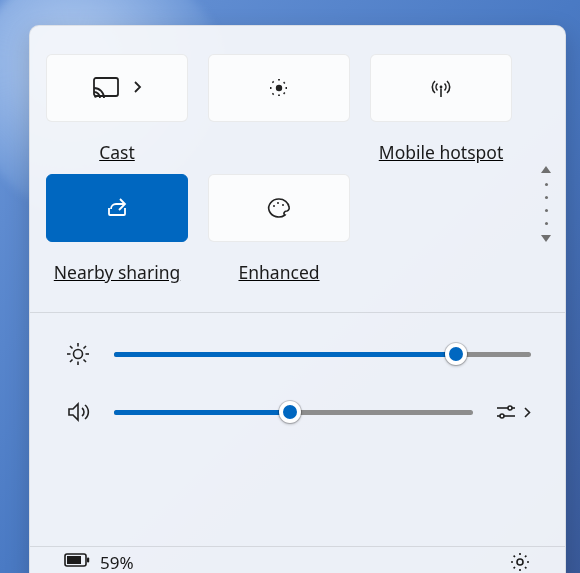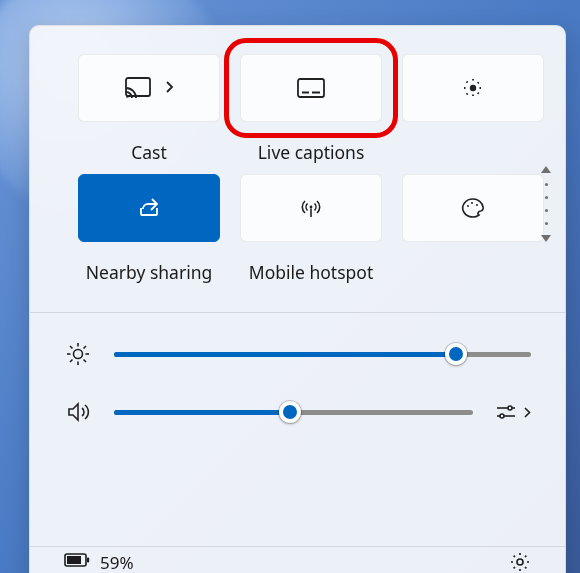--- a/index.html
+++ b/index.html
@@ -29,21 +29,22 @@
     border: 1px solid rgba(0,0,0,0.08);
     border-radius: 10px;
     box-shadow: 0 8px 24px rgba(0,0,0,0.18);
     overflow: hidden;
   }
   .tiles {
     display: grid;
     grid-template-columns: repeat(3, 142px);
     column-gap: 20px;
     row-gap: 10px;
-    padding: 28px 32px 0 48px;
+    padding: 28px 32px 0 16px;
+    text-decoration: underline;
   }
   .tile-wrap {
     display: flex;
     flex-direction: column;
     align-items: center;
   }
   .tile {
     width: 142px;
     height: 68px;
     border-radius: 6px;
@@ -166,91 +167,80 @@
         </span>
         <span class="chev">
           <svg width="9" height="14" viewBox="0 0 9 14" fill="none" stroke="#222" stroke-width="1.8">
               <path d="M2 2 L7 7 L2 12"></path>
             </svg>
         </span>
       </div>
       <div class="tile-label">Cast</div>
     </div>
 
-    <div class="tile-wrap">
-      <div class="tile highlight">
-        <span class="icon">
-          <svg width="28" height="20" viewBox="0 0 28 20" fill="none" stroke="#222" stroke-width="1.8">
-            <rect x="1" y="1" width="26" height="18" rx="2"></rect>
-            <line x1="5" y1="14.5" x2="12" y2="14.5"></line>
-            <line x1="15" y1="14.5" x2="23" y2="14.5"></line>
-          </svg>
-        </span>
-      </div>
-      <div class="tile-label">Live captions</div>
-    </div>
 
     <div class="tile-wrap">
       <div class="tile">
         <span class="icon">
           <svg width="24" height="24" viewBox="0 0 24 24" fill="none" stroke="#222" stroke-width="1.8">
             <circle cx="12" cy="12" r="3.2" fill="#222" stroke="none"></circle>
             <line x1="12" y1="3" x2="12" y2="5.5" stroke-dasharray="1.5 1.5"></line>
             <line x1="12" y1="18.5" x2="12" y2="21" stroke-dasharray="1.5 1.5"></line>
             <line x1="3" y1="12" x2="5.5" y2="12" stroke-dasharray="1.5 1.5"></line>
             <line x1="18.5" y1="12" x2="21" y2="12" stroke-dasharray="1.5 1.5"></line>
             <line x1="5.5" y1="5.5" x2="7.3" y2="7.3" stroke-dasharray="1.5 1.5"></line>
             <line x1="16.7" y1="16.7" x2="18.5" y2="18.5" stroke-dasharray="1.5 1.5"></line>
             <line x1="16.7" y1="7.3" x2="18.5" y2="5.5" stroke-dasharray="1.5 1.5"></line>
             <line x1="5.5" y1="18.5" x2="7.3" y2="16.7" stroke-dasharray="1.5 1.5"></line>
           </svg>
         </span>
       </div>
     </div>
 
     <div class="tile-wrap">
-      <div class="tile active">
-        <span class="icon">
-          <svg width="24" height="22" viewBox="0 0 24 22" fill="none" stroke="#fff" stroke-width="1.8">
-            <path d="M4 11 v6 a1 1 0 0 0 1 1 h14 a1 1 0 0 0 1 -1 v-6"></path>
-            <path d="M15 2 l5 5 -6 6"></path>
-            <path d="M20 7 h-9 a5 5 0 0 0 -5 5"></path>
-          </svg>
-        </span>
-      </div>
-      <div class="tile-label">Nearby sharing</div>
-    </div>
-
-    <div class="tile-wrap">
       <div class="tile">
         <span class="icon">
           <svg width="26" height="22" viewBox="0 0 26 22" fill="none" stroke="#222" stroke-width="1.6">
             <path d="M7 4 a8 8 0 0 0 0 12"></path>
             <path d="M19 4 a8 8 0 0 1 0 12"></path>
             <path d="M9.5 6.5 a5 5 0 0 0 0 7"></path>
             <path d="M16.5 6.5 a5 5 0 0 1 0 7"></path>
             <circle cx="13" cy="10" r="1.4" fill="#222" stroke="none"></circle>
             <line x1="13" y1="11.4" x2="13" y2="20"></line>
           </svg>
         </span>
       </div>
       <div class="tile-label">Mobile hotspot</div>
     </div>
 
     <div class="tile-wrap">
+      <div class="tile active">
+        <span class="icon">
+          <svg width="24" height="22" viewBox="0 0 24 22" fill="none" stroke="#fff" stroke-width="1.8">
+            <path d="M4 11 v6 a1 1 0 0 0 1 1 h14 a1 1 0 0 0 1 -1 v-6"></path>
+            <path d="M15 2 l5 5 -6 6"></path>
+            <path d="M20 7 h-9 a5 5 0 0 0 -5 5"></path>
+          </svg>
+        </span>
+      </div>
+      <div class="tile-label">Nearby sharing</div>
+    </div>
+
+    <div class="tile-wrap">
       <div class="tile">
         <span class="icon">
           <svg width="26" height="22" viewBox="0 0 26 22" fill="none" stroke="#222" stroke-width="1.6">
             <path d="M13 2 a10 9 0 1 0 6 16 c-2 -1 -1 -4 2 -4 a3 3 0 0 0 2 -4 a10 9 0 0 0 -10 -8 z"></path>
             <circle cx="8" cy="9" r="1" fill="#222" stroke="none"></circle>
             <circle cx="12" cy="6" r="1" fill="#222" stroke="none"></circle>
             <circle cx="17" cy="8" r="1" fill="#222" stroke="none"></circle>
           </svg>
         </span>
       </div>
+      <div class="tile-label">Enhanced</div>
     </div>
 
   </div>
 
   <div class="scroll-affordance">
     <svg width="10" height="7" viewBox="0 0 10 7">
         <path d="M0 7 L5 0 L10 7 Z" fill="#6f6f6f"></path>
       </svg>
     <div class="dot"></div>
     <div class="dot"></div>

